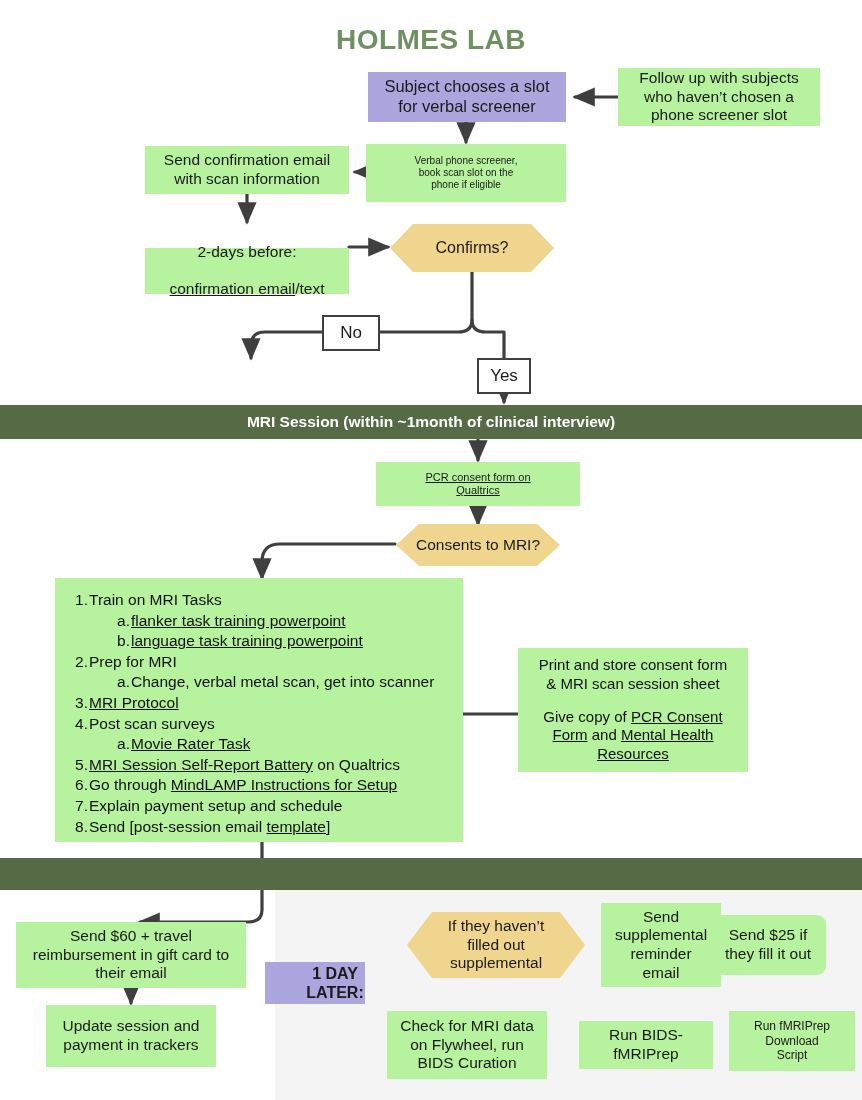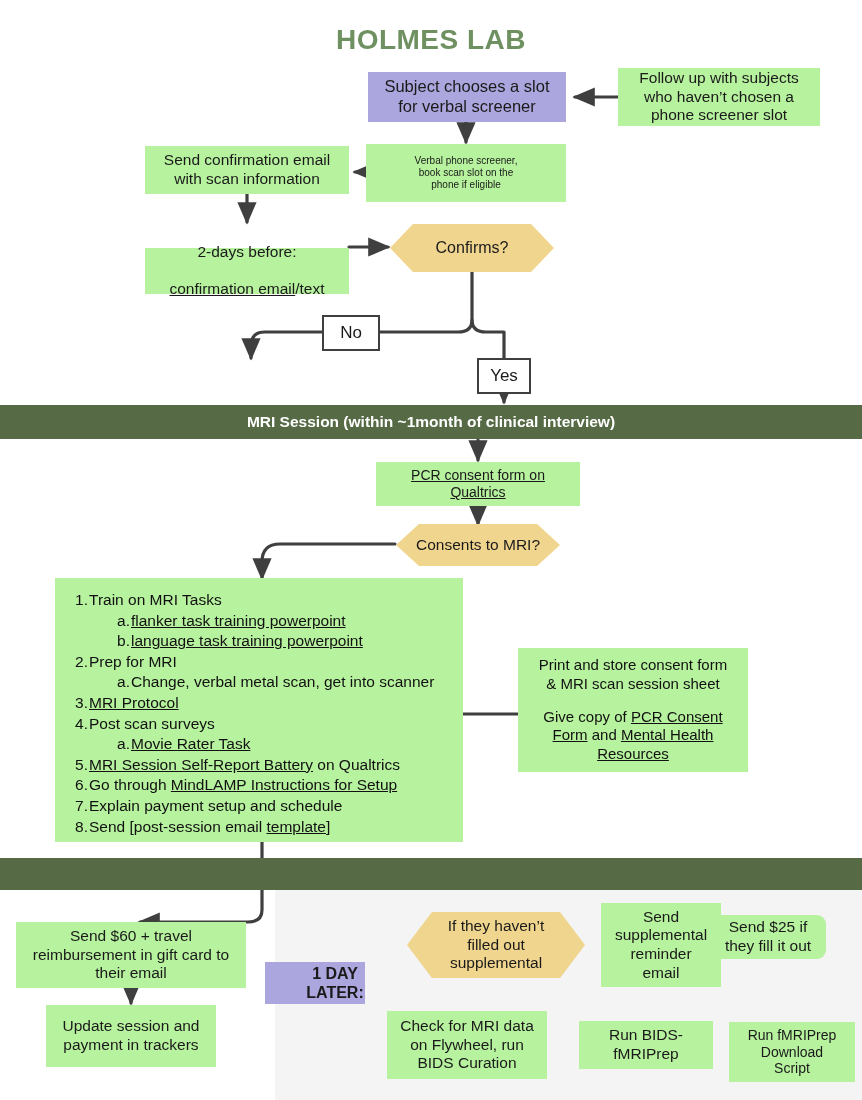--- a/index.html
+++ b/index.html
@@ -181,21 +181,21 @@
     <span class="hextext">Confirms?</span>
   </div>
 
   <div class="node plain" style="left:322px; top:315px; width:58px; height:36px; font-size:17px;">No</div>
 
   <div class="node plain" style="left:477px; top:358px; width:54px; height:36px; font-size:17px;">Yes</div>
 
 
   <div class="banner" style="left:0; top:405px; width:862px; height:34px; font-size:15.5px;">MRI Session (within ~1month of clinical interview)</div>
 
-  <div class="node green" style="left:376px; top:462px; width:204px; height:44px; font-size:14px;">
+  <div class="node green" style="left:376px; top:462px; width:204px; height:44px; font-size:11px;">
     <span class="u">PCR consent form on
 Qualtrics</span>
   </div>
 
   <div class="node hex" style="left:396px; top:524px; width:164px; height:42px; font-size:15.5px;">
     <span class="hexbody"></span>
     <span class="hextext">Consents to MRI?</span>
   </div>
 
   <div class="tasklist" style="left:55px; top:578px; width:408px; height:264px;">
@@ -252,27 +252,27 @@
     <span class="hextext">If they haven’t
 filled out
 supplemental</span>
   </div>
 
   <div class="node green" style="left:601px; top:903px; width:120px; height:84px; font-size:15.5px;">Send
 supplemental
 reminder
 email</div>
 
-  <div class="node green" style="left:710px; top:915px; width:116px; height:44px; font-size:15.5px;border-radius:9px;">Send $25 if
+  <div class="node green" style="left:710px; top:915px; width:116px; height:60px; font-size:15.5px;border-radius:9px;">Send $25 if
 they fill it out</div>
 
   <div class="node green" style="left:387px; top:1011px; width:160px; height:68px; font-size:15.5px;">Check for MRI data
 on Flywheel, run
 BIDS Curation</div>
 
   <div class="node green" style="left:579px; top:1021px; width:134px; height:48px; font-size:15.5px;">Run BIDS-
 fMRIPrep</div>
 
-  <div class="node green" style="left:729px; top:1011px; width:126px; height:60px; font-size:14px;margin-top:11px;">Run fMRIPrep
+  <div class="node green" style="left:729px; top:1011px; width:126px; height:60px; font-size:12px;">Run fMRIPrep
 Download
 Script</div>
 
 </div>
 
 </body></html>

